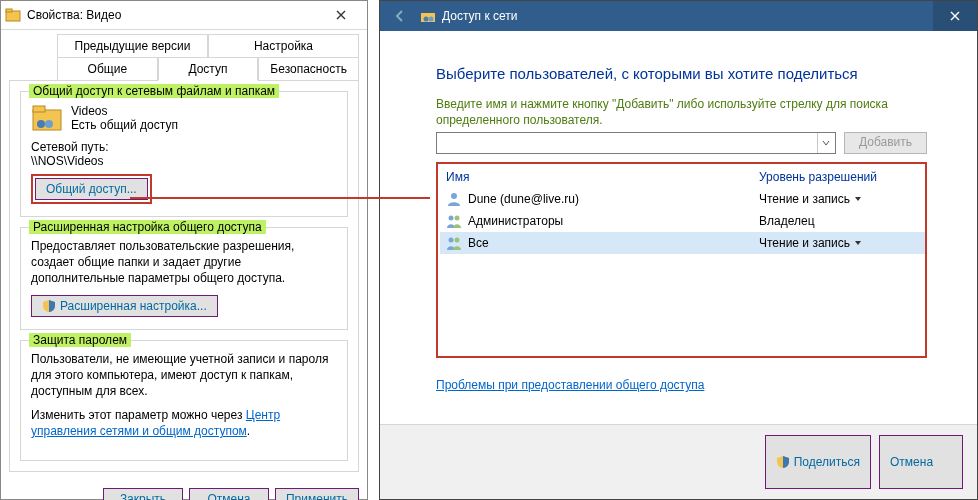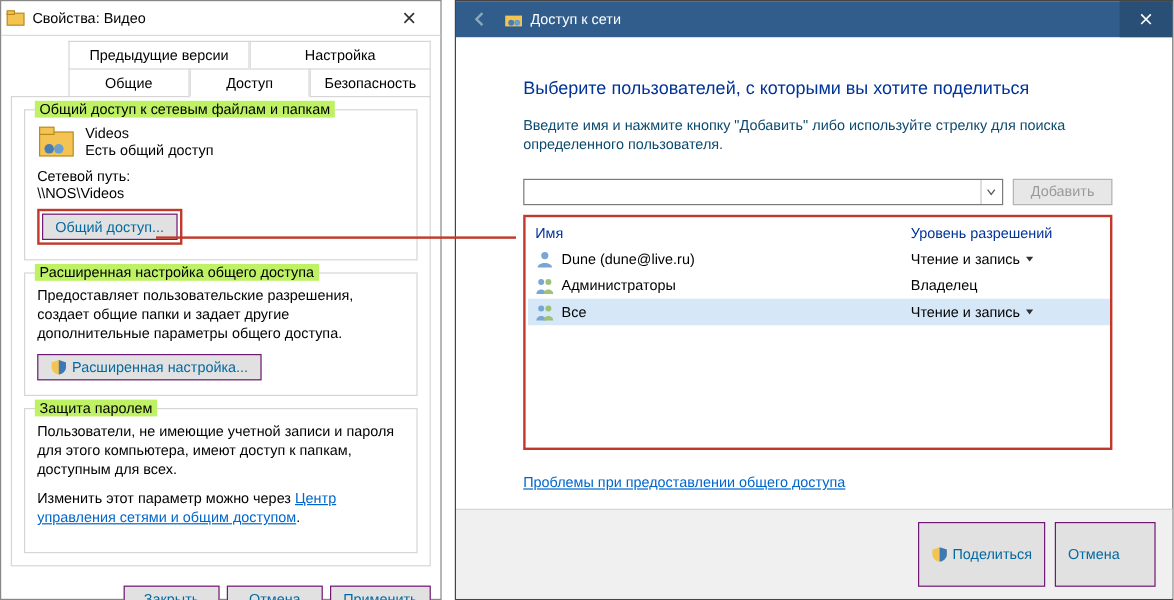--- a/index.html
+++ b/index.html
@@ -38,21 +38,21 @@
 
 
 .wiz { flex:1; height:500px; background:#fff; display:flex; flex-direction:column; border:1px solid #444;}
 .wiz-bar { height:30px; background:#305d8c; display:flex; align-items:center; color:#fff;}
 .wiz-bar .back { width:40px; height:100%; display:flex; align-items:center; justify-content:center; color:#ccc;}
 .wiz-bar .wttl { display:flex; align-items:center; gap:6px; }
 .wiz-bar .spacer{flex:1;}
 .wiz-bar .wclose{ width:44px; height:100%; display:flex; align-items:center; justify-content:center; background:#2a4f77;}
 .wiz-body { flex:1; padding: 34px 50px 10px 56px; display:flex; flex-direction:column;}
 .wiz-h1 { font-size:15px; color:#003399; margin-bottom:14px;}
-.wiz-p { color:#0c4a6e; line-height:1.35; margin-bottom:21px;}
+.wiz-p { color:#4d7c0f; line-height:1.35; margin-bottom:4px;}
 .combo-row { display:flex; gap:8px; margin-bottom:8px;}
 .combo { flex:1; height:22px; border:1px solid #7a7a7a; background:#fff; position:relative;}
 .combo .chev { position:absolute; right:0; top:0; width:18px; height:100%; border-left:1px solid #c8c8c8; display:flex; align-items:center; justify-content:center;}
 .add-btn { border:1px solid #b5b5b5; background:#e7e7e7; color:#9a9a9a; padding: 2px 14px;}
 
 .perm-box { border:2px solid #c0392b; padding:2px 0 2px 2px;}
 .perm-head { display:flex; padding: 4px 6px; color:#003399;}
 .perm-head .c1{flex:1;}
 .perm-head .c2{width:160px;}
 .perm-row { display:flex; align-items:center; padding: 3px 6px; gap:6px;}

